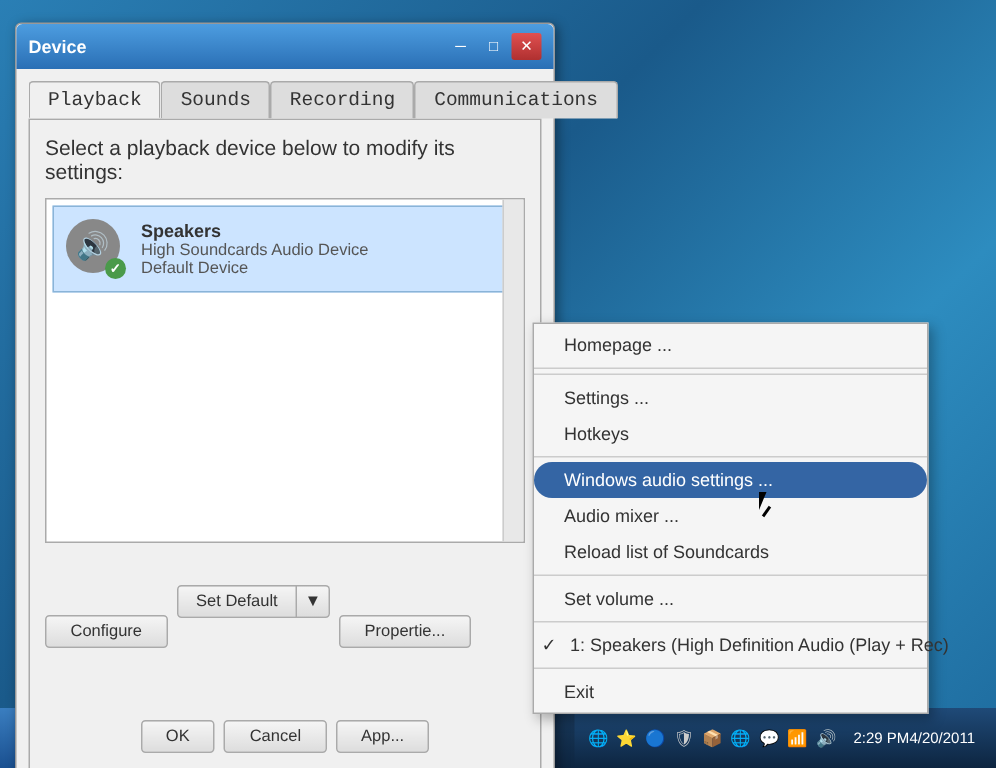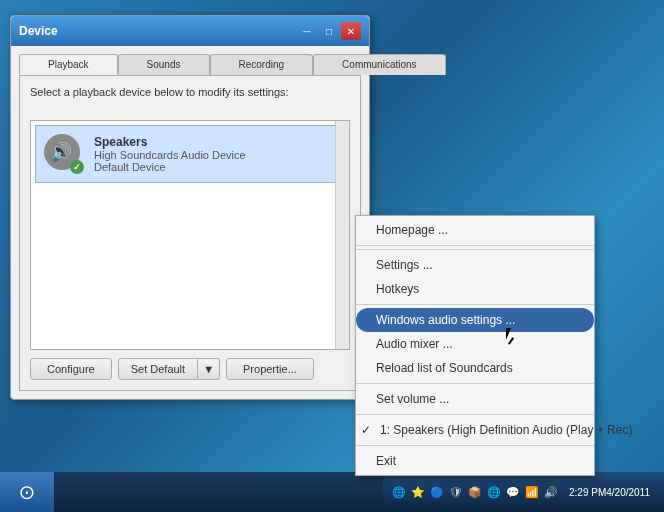--- a/index.html
+++ b/index.html
@@ -136,48 +136,49 @@
     }
 
     
     .tabs {
       display: flex;
       gap: 0;
       margin-bottom: 0;
     }
 
     .tab {
-      padding: 4px 28px;
+      padding: 4px 12px;
       background: #ddd;
       border: 1px solid #aaa;
       border-bottom: none;
-      font-size: 10px;
+      font-size: 13px;
       cursor: pointer;
       border-radius: 3px 3px 0 0;
       color: #333;
+      font-family: Liberation Mono, monospace;
     }
 
     .tab.active {
       background: #f0f0f0;
       border-bottom: 1px solid #f0f0f0;
       z-index: 1;
       font-weight: normal;
     }
 
     .tab-content {
       border: 1px solid #aaa;
       background: #f0f0f0;
       padding: 10px;
       min-height: 300px;
     }
 
     .tab-description {
-      font-size: 11px;
-      color: #333;
-      margin-bottom: 22px;
+      font-size: 14px;
+      color: #333;
+      margin-bottom: 10px;
     }
 
     
     .device-list {
       border: 1px solid #aaa;
       background: white;
       height: 230px;
       overflow-y: auto;
       position: relative;
     }
@@ -261,20 +262,21 @@
     }
 
     .btn {
       padding: 4px 16px;
       font-size: 11px;
       background: linear-gradient(to bottom, #f5f5f5, #ddd);
       border: 1px solid #aaa;
       border-radius: 3px;
       cursor: pointer;
       color: #333;
+      margin-top: 40px;
     }
 
     .btn-split {
       display: flex;
     }
 
     .btn-main {
       padding: 4px 12px;
       font-size: 11px;
       background: linear-gradient(to bottom, #f5f5f5, #ddd);
@@ -301,21 +303,21 @@
       justify-content: center;
       gap: 6px;
       margin-top: 8px;
     }
 
     
     .context-menu {
       position: absolute;
       top: 215px;
       left: 355px;
-      width: 240px;
+      width: 264px;
       background: #f5f5f5;
       border: 1px solid #aaa;
       box-shadow: 3px 3px 8px rgba(0,0,0,0.3);
       z-index: 30;
       padding: 2px 0;
     }
 
     .menu-item {
       padding: 5px 20px;
       font-size: 12px;
@@ -422,20 +424,25 @@
 
         <div class="dialog-buttons-row">
           <button class="btn">Configure</button>
           <div class="btn-split">
             <button class="btn-main">Set Default</button>
             <button class="btn-dropdown">▼</button>
           </div>
           <button class="btn">Propertie...</button>
         </div>
 
+        <div class="dialog-action-buttons">
+          <button class="btn">OK</button>
+          <button class="btn">Cancel</button>
+          <button class="btn">App...</button>
+        </div>
       </div>
     </div>
   </div>
 
   <div class="context-menu">
     <div class="menu-item">Homepage ...</div>
     <div class="menu-separator"></div>
     <div class="menu-separator"></div>
     <div class="menu-item">Settings ...</div>
     <div class="menu-item">Hotkeys</div>

